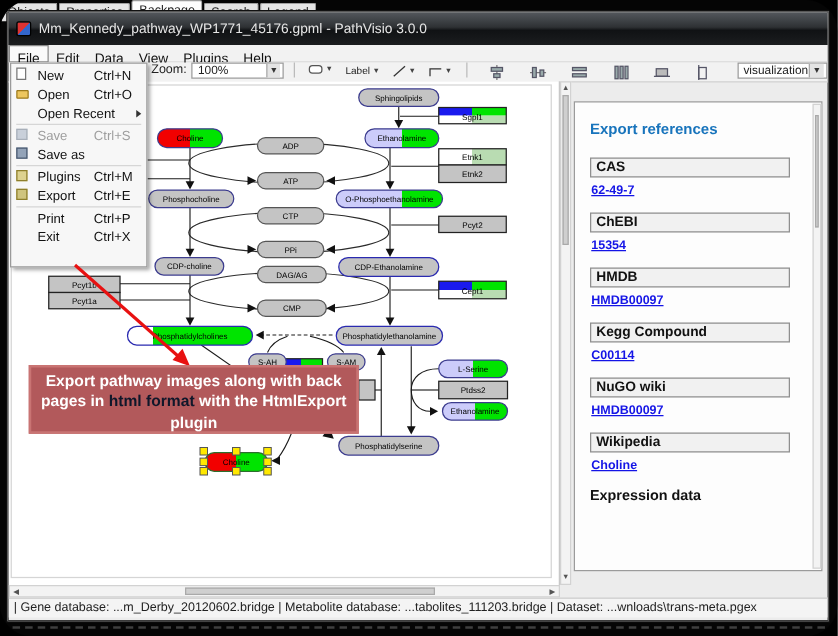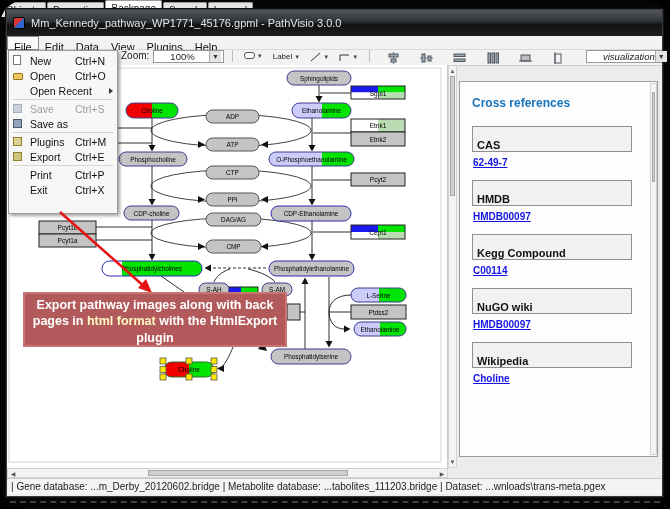--- a/index.html
+++ b/index.html
@@ -10,41 +10,41 @@
   #win{left:6px;top:9px;width:657px;height:488px;background:#ececec;border:1px solid #3a3a3a;box-shadow:0 0 0 1px #111;}
   #titlebar{left:7px;top:10px;width:655px;height:26px;background:linear-gradient(#53575c,#2e3134 45%,#101214 55%,#1b1d1f);display:flex;align-items:center;padding-left:6px;color:#e6e6e6;font-size:11px;}
   #title-icon{width:12px;height:12px;margin-right:6px;background:
      linear-gradient(135deg,#d33 0 50%,#36c 50% 100%);border-radius:2px;border:1px solid #000;}
   #menubar{left:7px;top:36px;width:655px;height:14px;background:#f2f2f2;border-bottom:1px solid #d9d9d9;display:flex;align-items:center;font-size:11px;color:#111;}
   .menu-item{padding:4px 6px;height:14px;line-height:14px;}
   .menu-item.pressed{border:1px solid #8a8a8a;background:#fafafa;line-height:12px;}
   
   #toolbar{left:7px;top:50px;width:655px;height:16px;background:#f2f2f2;border-bottom:1px solid #cfcfcf;display:flex;align-items:flex-start;font-size:10px;color:#222;gap:4px;padding-left:4px;}
   .tb-sep{width:1px;height:12px;background:#bbb;margin:0 4px;}
-  .combo{background:#fff;border:1px solid #9a9a9a;height:13px;display:flex;align-items:center;justify-content:space-between;font-size:9.5px;padding:0 2px 0 16px;}
+  .combo{background:#fff;border:1px solid #9a9a9a;height:13px;display:flex;align-items:center;justify-content:space-between;font-size:9.5px;padding:0 2px 0 4px;}
   .combo .arr{font-size:7px;color:#333;background:#e4e4e4;border-left:1px solid #aaa;height:100%;display:flex;align-items:center;padding:0 2px;}
   .tb-btn{display:flex;align-items:center;gap:2px;padding:1px 2px;border:1px solid transparent;}
   .tb-btn .drop{font-size:6px;color:#444;}
   .pill-ico{width:11px;height:7px;border:1px solid #555;border-radius:3px;background:#fff;}
   .align-ico{display:block;}
   
   #canvas{left:7px;top:65px;width:441px;height:403px;background:#ffffff;overflow:hidden;border-right:1px solid #c8c8c8;}
   
   .sb{background:#f3f3f3;border:1px solid #d2d2d2;}
   .sb-thumb{background:#cfcfcf;border:1px solid #a9a9a9;position:absolute;}
   .sb-arrow{position:absolute;font-size:6px;color:#555;line-height:8px;text-align:center;width:100%;}
   
   #tabsrow{left:459px;top:64px;width:200px;height:17px;display:flex;align-items:flex-end;font-size:10px;}
   .tab{border:1px solid #9b9b9b;border-bottom:none;background:#e4e4e4;padding:2px 5px 1px 5px;margin-right:1px;color:#222;border-radius:2px 2px 0 0;}
   .tab.active{background:#fdfdfd;padding-bottom:3px;font-weight:normal;}
   #sidepanel{left:459px;top:81px;width:199px;height:376px;background:#fdfdfd;border:1px solid #9b9b9b;overflow:hidden;padding:4px 10px 0 12px;}
   #side-scroll{left:650px;top:83px;width:7px;height:372px;}
   .crossref-heading{color:#1874bc;font-weight:bold;font-size:12px;margin:10px 0 16px 0;}
   .ref-section{margin-bottom:3px;}
-  .ref-title{border:1px solid #8f8f8f;background:#f1f1f1;font-weight:bold;font-size:11px;color:#111;padding:12px 4px;width:160px;height:16px;}
+  .ref-title{border:1px solid #8f8f8f;background:#f1f1f1;font-weight:bold;font-size:11px;color:#111;padding:1px 4px;width:160px;height:16px;}
   .ref-link{display:inline-block;color:#1414e6;font-weight:bold;font-size:10px;text-decoration:underline;margin:5px 0 9px 1px;}
   .ref-plain{display:inline-block;color:#111;font-size:10px;margin:5px 0 9px 1px;}
   .expr-heading{font-weight:bold;font-size:11.5px;color:#111;margin-top:4px;}
   
   #statusbar{left:7px;top:478px;width:655px;height:16px;background:#f4f4f4;border-top:1px solid #c9c9c9;font-size:10px;color:#222;display:flex;align-items:center;padding-left:4px;white-space:nowrap;overflow:hidden;}
   
   #filemenu{left:8px;top:50px;width:110px;height:164px;background:#f7f7f7;border:1px solid #9a9a9a;box-shadow:2px 2px 3px rgba(0,0,0,.35);z-index:40;font-size:10.5px;color:#111;padding-top:2px;}
   .fm-row{height:15px;display:flex;align-items:center;padding:0 4px;position:relative;}
   .fm-ico{width:12px;display:inline-block;margin-right:5px;flex:0 0 12px;}
   .fm-label{flex:1;}
@@ -55,21 +55,21 @@
   .sub-arrow{width:0;height:0;border-left:4px solid #333;border-top:3px solid transparent;border-bottom:3px solid transparent;margin-left:auto;}
   .ic{display:inline-block;}
   .ic-new{width:8px;height:10px;background:#fff;border:1px solid #777;}
   .ic-open{width:10px;height:7px;background:#edc65e;border:1px solid #9c7a1c;border-radius:1px;}
   .ic-save{width:9px;height:9px;background:#93a3b8;border:1px solid #4a5a70;}
   .ic-imp{width:9px;height:9px;background:#ddd28f;border:1px solid #8e7f2c;}
   .ic-exp{width:9px;height:9px;background:#cfc47e;border:1px solid #8e7f2c;}
   .dis{opacity:.45;}
   
   #callout{left:23px;top:292px;width:264px;height:55px;background:#b2595b;border:2px solid #c97473;z-index:60;color:#fff;font-weight:bold;font-size:12.5px;text-align:center;line-height:1.3;padding-top:3px;}
-  #callout .hl{color:#fef9c3;}
+  #callout .hl{color:#0f172a;}
   #redarrow{left:0;top:0;width:670px;height:509px;z-index:55;pointer-events:none;}
   #bottom-dash{left:0;top:501px;width:670px;height:0;border-top:2px dashed #6f6f6f;opacity:.55;}
 </style>
 </head>
 <body>
 
 <div id="stage">
 
   <div id="win" class="abs"></div>
 
@@ -147,21 +147,21 @@
           <rect x="2" y="3" width="9" height="6" fill="#bbb" stroke="#556"></rect>
           <line x1="0" y1="9" x2="13" y2="9" stroke="#556"></line>
         </svg>
     </span>
     <span class="tb-btn" style="margin-left:10px;">
       <svg width="13" height="12" class="align-ico">
           <rect x="3" y="2" width="6" height="9" fill="none" stroke="#556"></rect>
           <line x1="3" y1="0" x2="3" y2="12" stroke="#556"></line>
         </svg>
     </span>
-    <span class="combo" style="width:76px;margin-left:14px;font-style:italic;">
+    <span class="combo" style="width:76px;margin-left:14px;">
       <span>visualization</span>
       <span class="arr">▼</span>
     </span>
   </div>
 
   <div id="canvas" class="abs">
     <svg width="441" height="403" viewBox="8 65 441 403" xmlns="http://www.w3.org/2000/svg">
       <defs>
         <linearGradient id="gRG" x1="0" y1="0" x2="1" y2="0">
             <stop offset="0.5" stop-color="#f20000"></stop>
@@ -408,42 +408,47 @@
 
   <div id="tabsrow">
     <span class="tab">Objects</span>
     <span class="tab">Properties</span>
     <span class="tab active">Backpage</span>
     <span class="tab">Search</span>
     <span class="tab">Legend</span>
   </div>
 
   <div id="sidepanel" class="abs">
-    <div class="crossref-heading">Cross references</div>
+    <div class="crossref-heading">Export references</div>
 
     <div class="ref-section">
       <div class="ref-title">CAS</div>
       <span class="ref-link">62-49-7</span>
     </div>
     <div class="ref-section">
+      <div class="ref-title">ChEBI</div>
+      <span class="ref-link">15354</span>
+    </div>
+    <div class="ref-section">
       <div class="ref-title">HMDB</div>
       <span class="ref-link">HMDB00097</span>
     </div>
     <div class="ref-section">
       <div class="ref-title">Kegg Compound</div>
       <span class="ref-link">C00114</span>
     </div>
     <div class="ref-section">
       <div class="ref-title">NuGO wiki</div>
       <span class="ref-link">HMDB00097</span>
     </div>
     <div class="ref-section">
       <div class="ref-title">Wikipedia</div>
       <span class="ref-link">Choline</span>
     </div>
+    <div class="expr-heading">Expression data</div>
   </div>
 
   <div id="side-scroll" class="abs sb">
     <span class="sb-thumb" style="left:1px;top:8px;width:3px;height:90px;"></span>
   </div>
 
   <div id="statusbar" class="abs">
     <span>| Gene database: ...m_Derby_20120602.bridge | Metabolite database: ...tabolites_111203.bridge | Dataset: ...wnloads\trans-meta.pgex</span>
   </div>
 

